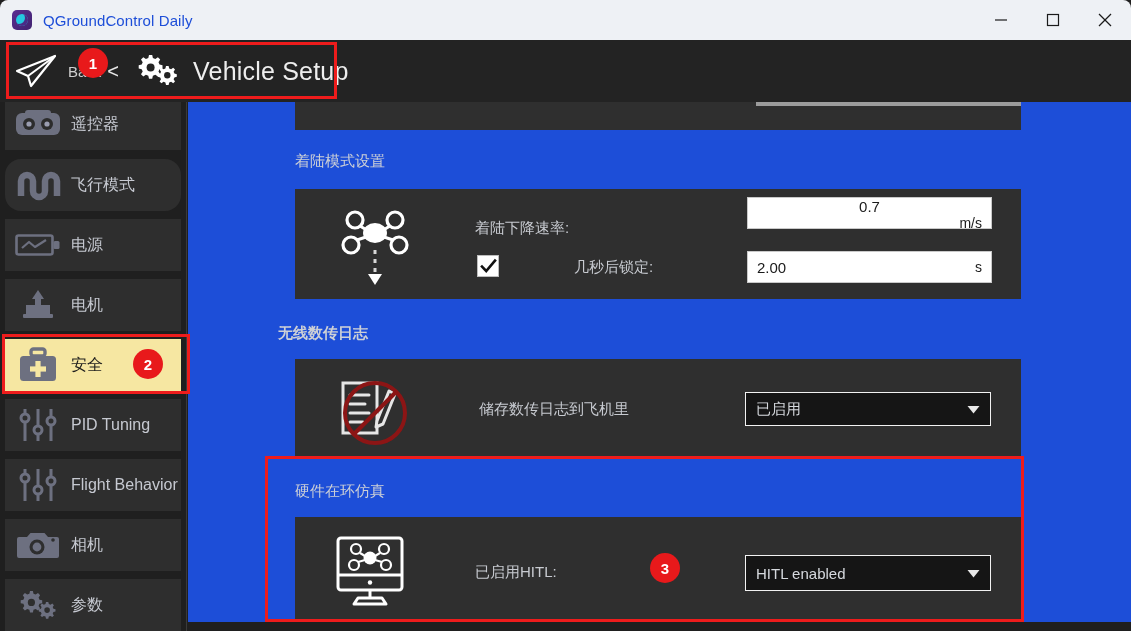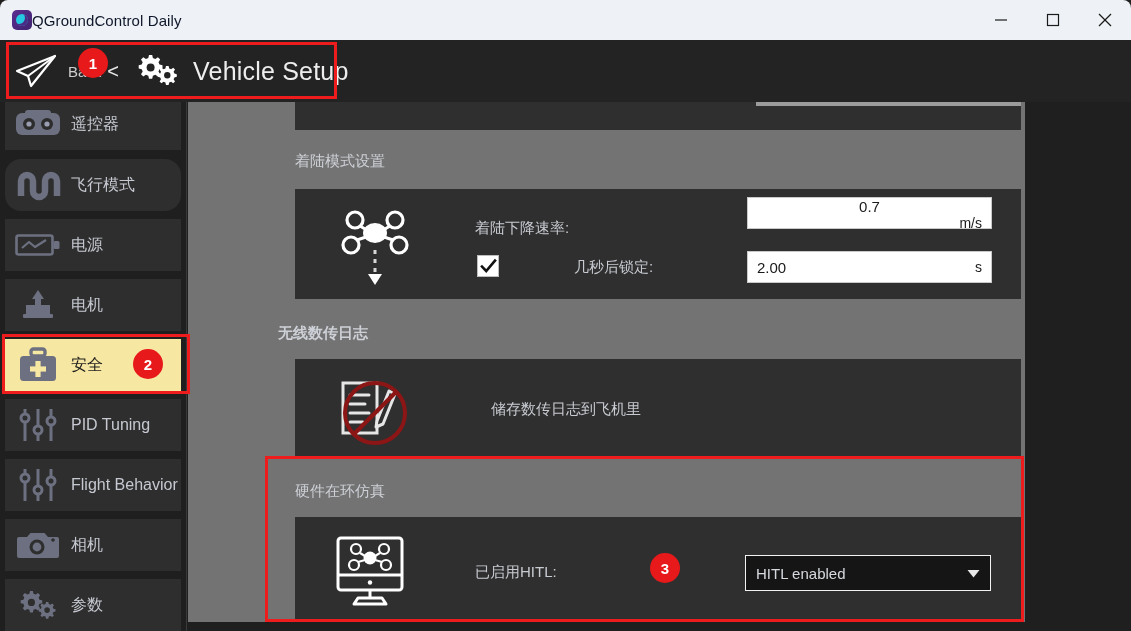--- a/index.html
+++ b/index.html
@@ -24,21 +24,21 @@
     background: linear-gradient(135deg,#5b2d91 0%,#3f2370 100%);
     position: relative; flex: none;
   }
   .app-icon::after {
     content: ""; position: absolute; left: 4px; top: 4px;
     width: 12px; height: 12px; border-radius: 50%;
     background: #25c8e0;
     box-shadow: inset -3px -2px 0 0 #4a2b86;
   }
   .app-title {
-    font-size: 15px; color: #0f172a; letter-spacing: .1px;
+    margin-left: 11px; font-size: 15px; color: #1d4ed8; letter-spacing: .1px;
     white-space: nowrap;
   }
   .win-btns { margin-left: auto; display: flex; height: 40px; }
   .win-btn {
     width: 52px; height: 40px; display: flex; align-items: center; justify-content: center;
   }
   .win-btn svg { display: block; }
 
   
   .header {
@@ -71,22 +71,22 @@
     display: flex; align-items: center; justify-content: center; }
   .side-item .s-label { margin-left: 6px; font-size: 16px; color: #c6c9d1; white-space: nowrap; }
   .side-item.sel { background: #f6e7a2; }
   .side-item.sel .s-label { color: #1c1c1c; }
   .sidebar-rule {
     position: absolute; left: 186px; top: 102px; width: 1px; height: 529px; background: #3a3a3a;
   }
 
   
   .content {
-    position: absolute; left: 188px; top: 102px; width: 837px; height: 529px;
-    background: #737373; overflow: hidden;
+    position: absolute; left: 188px; top: 102px; width: 943px; height: 529px;
+    background: #1d4ed8; overflow: hidden;
   }
   .card {
     position: absolute; background: #2f2f2f;
   }
   .sec-title {
     position: absolute; font-size: 15px; color: #cdd0d6; white-space: nowrap;
   }
   .row-label { font-size: 15px; color: #c8cbd1; white-space: nowrap; }
 
   .textfield {
@@ -358,22 +358,30 @@
           <path d="M10 6 h34 v50 h-34 z" fill="none" stroke="#e6e6e6" stroke-width="3"></path>
           <g stroke="#e6e6e6" stroke-width="3" stroke-linecap="round">
             <line x1="17" y1="18" x2="36" y2="18"></line>
             <line x1="17" y1="27" x2="32" y2="27"></line>
             <line x1="17" y1="36" x2="36" y2="36"></line>
             <line x1="17" y1="45" x2="30" y2="45"></line>
           </g>
           <path d="M44 44 L56 14 L62 17 L50 47 L43 50 Z" fill="#2f2f2f" stroke="#e6e6e6" stroke-width="3" stroke-linejoin="round"></path>
         </svg>
       </div>
-      <div class="row-label" style="position:absolute; left:196px; top:41px;">储存数传日志到飞机里</div>
-
+      <div class="row-label" style="position:absolute; left:184px; top:41px;">储存数传日志到飞机里</div>
+
+      <div class="combo" style="left:450px; top:33px; width:246px; height:34px;">
+        <span class="cb-val">已启用</span>
+        <span class="cb-arrow">
+          <svg width="13" height="9" viewBox="0 0 13 9">
+              <path d="M0.5 1 L12.5 1 L6.5 8.5 Z" fill="#e8e8e8"></path>
+            </svg>
+        </span>
+      </div>
     </div>
 
     <div class="sec-title" style="left:107px; top:380px;text-align:right;">硬件在环仿真</div>
 
     <div class="card" style="left:107px; top:415px; width:726px; height:107px;">
       <div style="position:absolute; left:40px; top:18px; width:70px; height:72px;">
         <svg width="70" height="72" viewBox="0 0 70 72">
           <rect x="3" y="3" width="64" height="52" rx="3" fill="none" stroke="#ffffff" stroke-width="3"></rect>
           <line x1="3" y1="40" x2="67" y2="40" stroke="#ffffff" stroke-width="3"></line>
           <circle cx="35" cy="47.5" r="2.2" fill="#ffffff"></circle>

